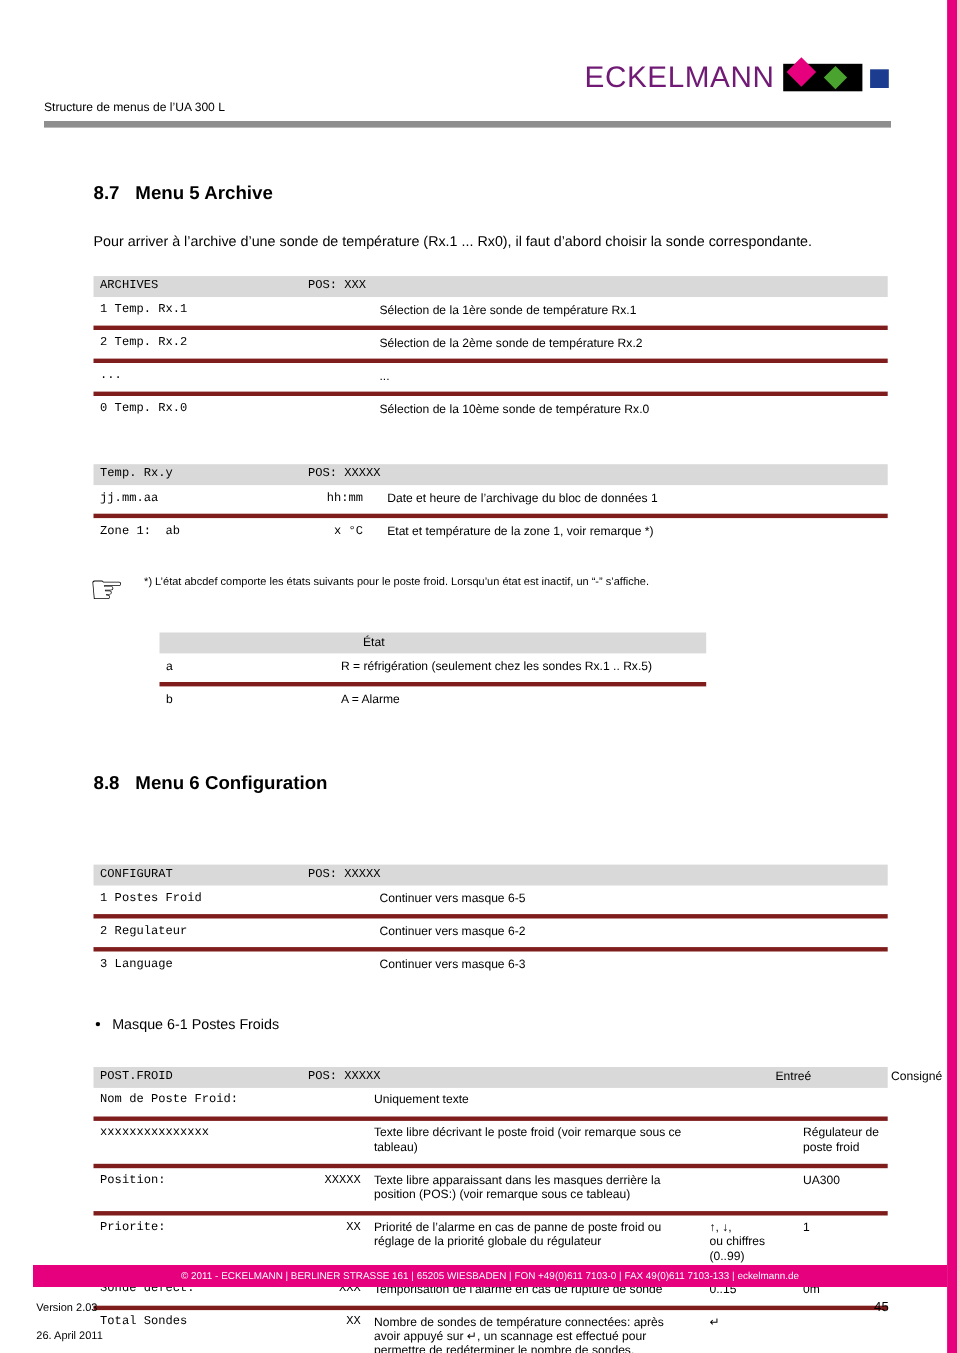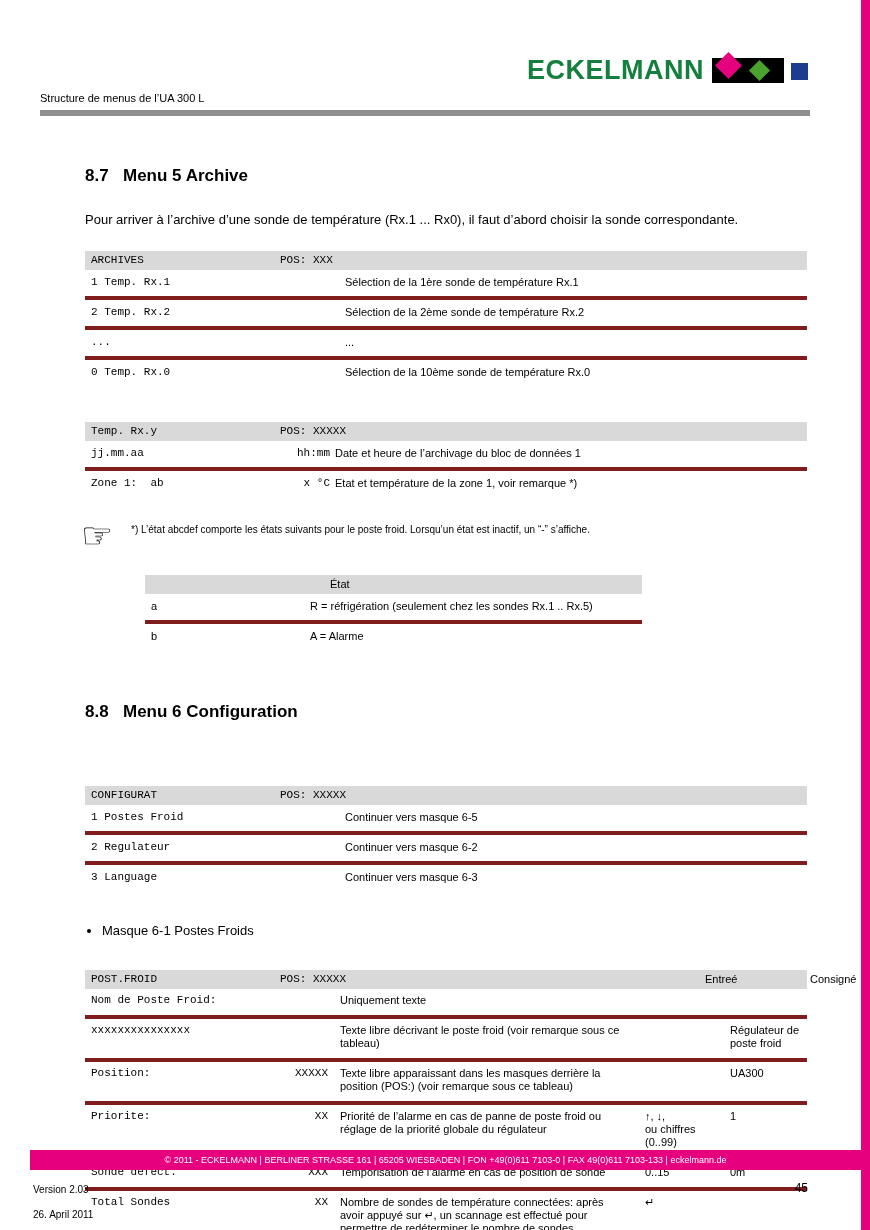--- a/index.html
+++ b/index.html
@@ -10,21 +10,21 @@
     font-family: "Liberation Sans", sans-serif;
     color: #000;
   }
   .page { position: relative; width: 870px; height: 1230px; overflow: hidden; background: #fff; }
 
   
   .edge-strip { position: absolute; top: 0; right: 0; width: 9px; height: 100%; background: #e6007e; }
 
   
   .logo { position: absolute; top: 54px; right: 58px; display: flex; align-items: center; gap: 8px; }
-  .logo-text { font-size: 27px; font-weight: bold; letter-spacing: 0.5px; color: #15803d; }
+  .logo-text { font-size: 27px; font-weight: normal; letter-spacing: 0.5px; color: #701a75; }
   .logo-mark { position: relative; width: 100px; height: 33px; display: inline-block; }
   .lm-box { position: absolute; left: 0; top: 4px; width: 72px; height: 25px; background: #000; }
   .lm-d { position: absolute; transform: rotate(45deg); }
   .lm-magenta { left: 7px; top: 2px; width: 19px; height: 19px; background: #e6007e; }
   .lm-green { left: 40px; top: 9px; width: 15px; height: 15px; background: #4aa32f; }
   .lm-blue { position: absolute; left: 79px; top: 9px; width: 17px; height: 17px; background: #1c3d8f; }
 
   .breadcrumb { margin: 0; position: absolute; top: 92px; left: 40px; font-size: 11px; }
   .header-rule { position: absolute; top: 110px; left: 40px; width: 770px; height: 6px; background: #8e8e8e; }
 
@@ -38,21 +38,21 @@
 
   
   .ttable { margin-top: 24px; width: 722px; font-size: 11px; }
   .thead { background: #d9d9d9; height: 19px; line-height: 19px; display: grid; gap: 20px; }
   .cols-h2 { grid-template-columns: 175px 1fr; }
   .trow { display: grid; padding: 6px 0 7px 0; align-items: start; }
   .trow + .trow { border-top: 4px solid #7f1d1d; }
   .cols-r2 { grid-template-columns: 260px 1fr; }
   .cols-r3 { grid-template-columns: 175px 70px 1fr; }
   .cols-r3 .cell-val { text-align: right; }
-  .cols-r3 .cell-desc { padding-left: 5px; }
+  .cols-r3 .cell-desc { padding-left: 22px; }
   .mono { font-family: "Liberation Mono", monospace; white-space: pre; }
   .pad-l { padding-left: 6px; }
   .cell-desc { line-height: 13px; }
 
   
   .etat-table { width: 497px; margin-left: 60px; margin-top: 22px; }
   .cols-etat { grid-template-columns: 165px 1fr; }
   .etat-table .thead { font-family: "Liberation Sans", sans-serif; }
 
   
@@ -222,21 +222,21 @@
         <span class="mono cell-val5">XX</span>
         <span class="cell-desc5">Priorité de l’alarme en cas de panne de poste froid ou réglage de la priorité globale du régulateur</span>
         <span class="cell-entree">↑, ↓,
 ou chiffres
 (0..99)</span>
         <span class="cell-consigne">1</span>
       </div>
       <div class="trow cols-r5">
         <span class="mono pad-l">Sonde defect.</span>
         <span class="mono cell-val5">XXX</span>
-        <span class="cell-desc5">Temporisation de l’alarme en cas de position de sonde</span>
+        <span class="cell-desc5">Temporisation de l’alarme en cas de rupture de sonde</span>
         <span class="cell-entree">0..15</span>
         <span class="cell-consigne">0m</span>
       </div>
       <div class="trow cols-r5">
         <span class="mono pad-l">Total Sondes</span>
         <span class="mono cell-val5">XX</span>
         <span class="cell-desc5">Nombre de sondes de température connectées: après avoir appuyé sur ↵, un scannage est effectué pour permettre de redéterminer le nombre de sondes.</span>
         <span class="cell-entree">↵</span>
         <span class="cell-consigne"></span>
       </div>

